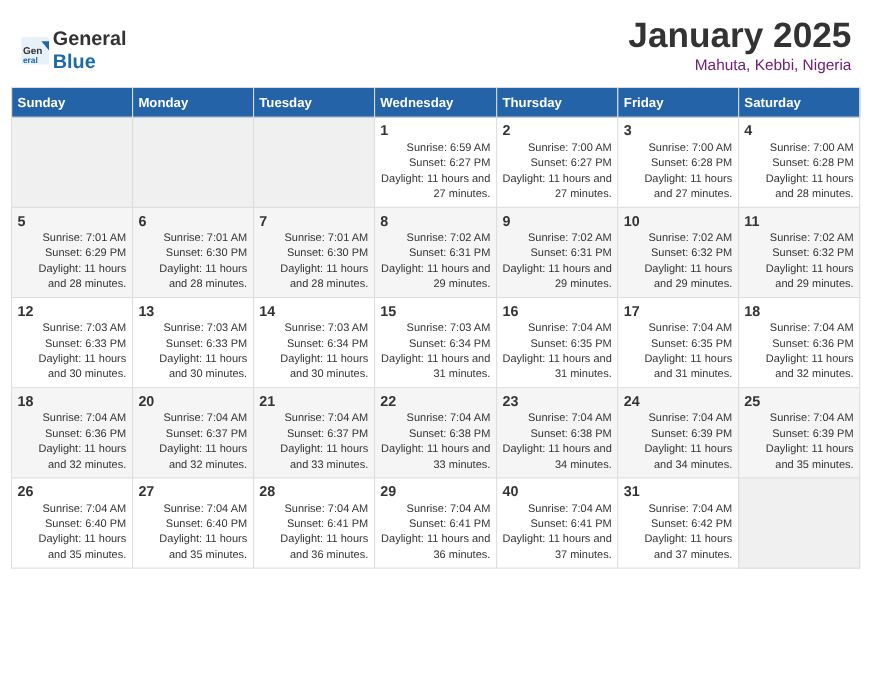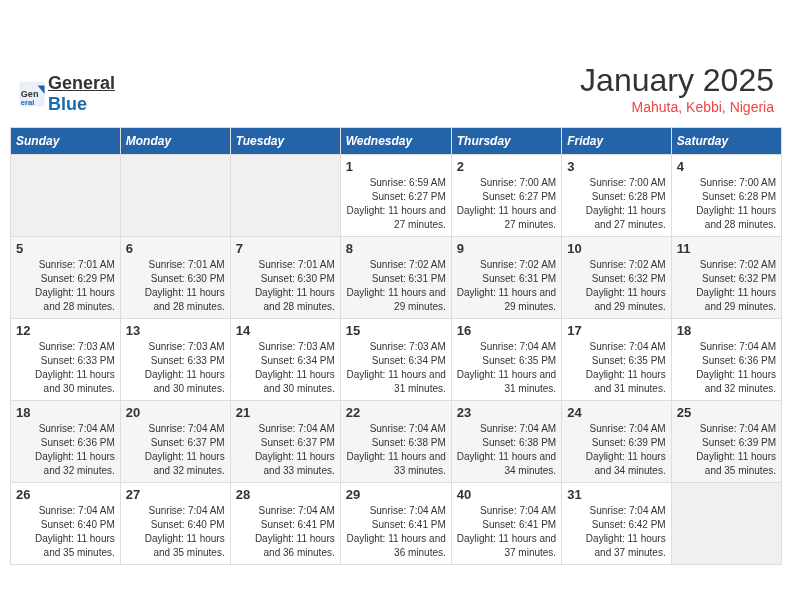--- a/index.html
+++ b/index.html
@@ -16,54 +16,52 @@
       align-items: flex-end;
       margin-bottom: 8px;
       padding: 4px 8px;
     }
     .logo {
       display: flex;
       align-items: center;
       font-size: 18px;
       font-weight: bold;
     }
-    .logo-general { color: #333; text-decoration: underline; }
+    .logo-general { color: #333; }
     .logo-blue { color: #1a6aad; }
     .logo-icon {
       width: 28px;
       height: 28px;
       margin-right: 2px;
     }
     .title-block {
       text-align: right;
     }
     .month-title {
       font-size: 32px;
-      font-weight: normal;
+      font-weight: bold;
       color: #333;
-      margin-top: 48px;
     }
     .subtitle {
       font-size: 14px;
-      color: #ef4444;
+      color: #701a75;
     }
     table {
       width: 100%;
       border-collapse: collapse;
       font-size: 10.5px;
     }
     thead tr th {
       background-color: #2563a8;
       color: #fff;
       text-align: left;
       padding: 6px 5px;
       font-size: 12px;
       font-weight: bold;
       border: 1px solid #ddd;
-      font-style: italic;
     }
     tbody tr td {
       vertical-align: top;
       border: 1px solid #ddd;
       padding: 4px 5px;
       height: 80px;
       width: 113px;
     }
     tbody tr:nth-child(odd) td {
       background-color: #fff;

